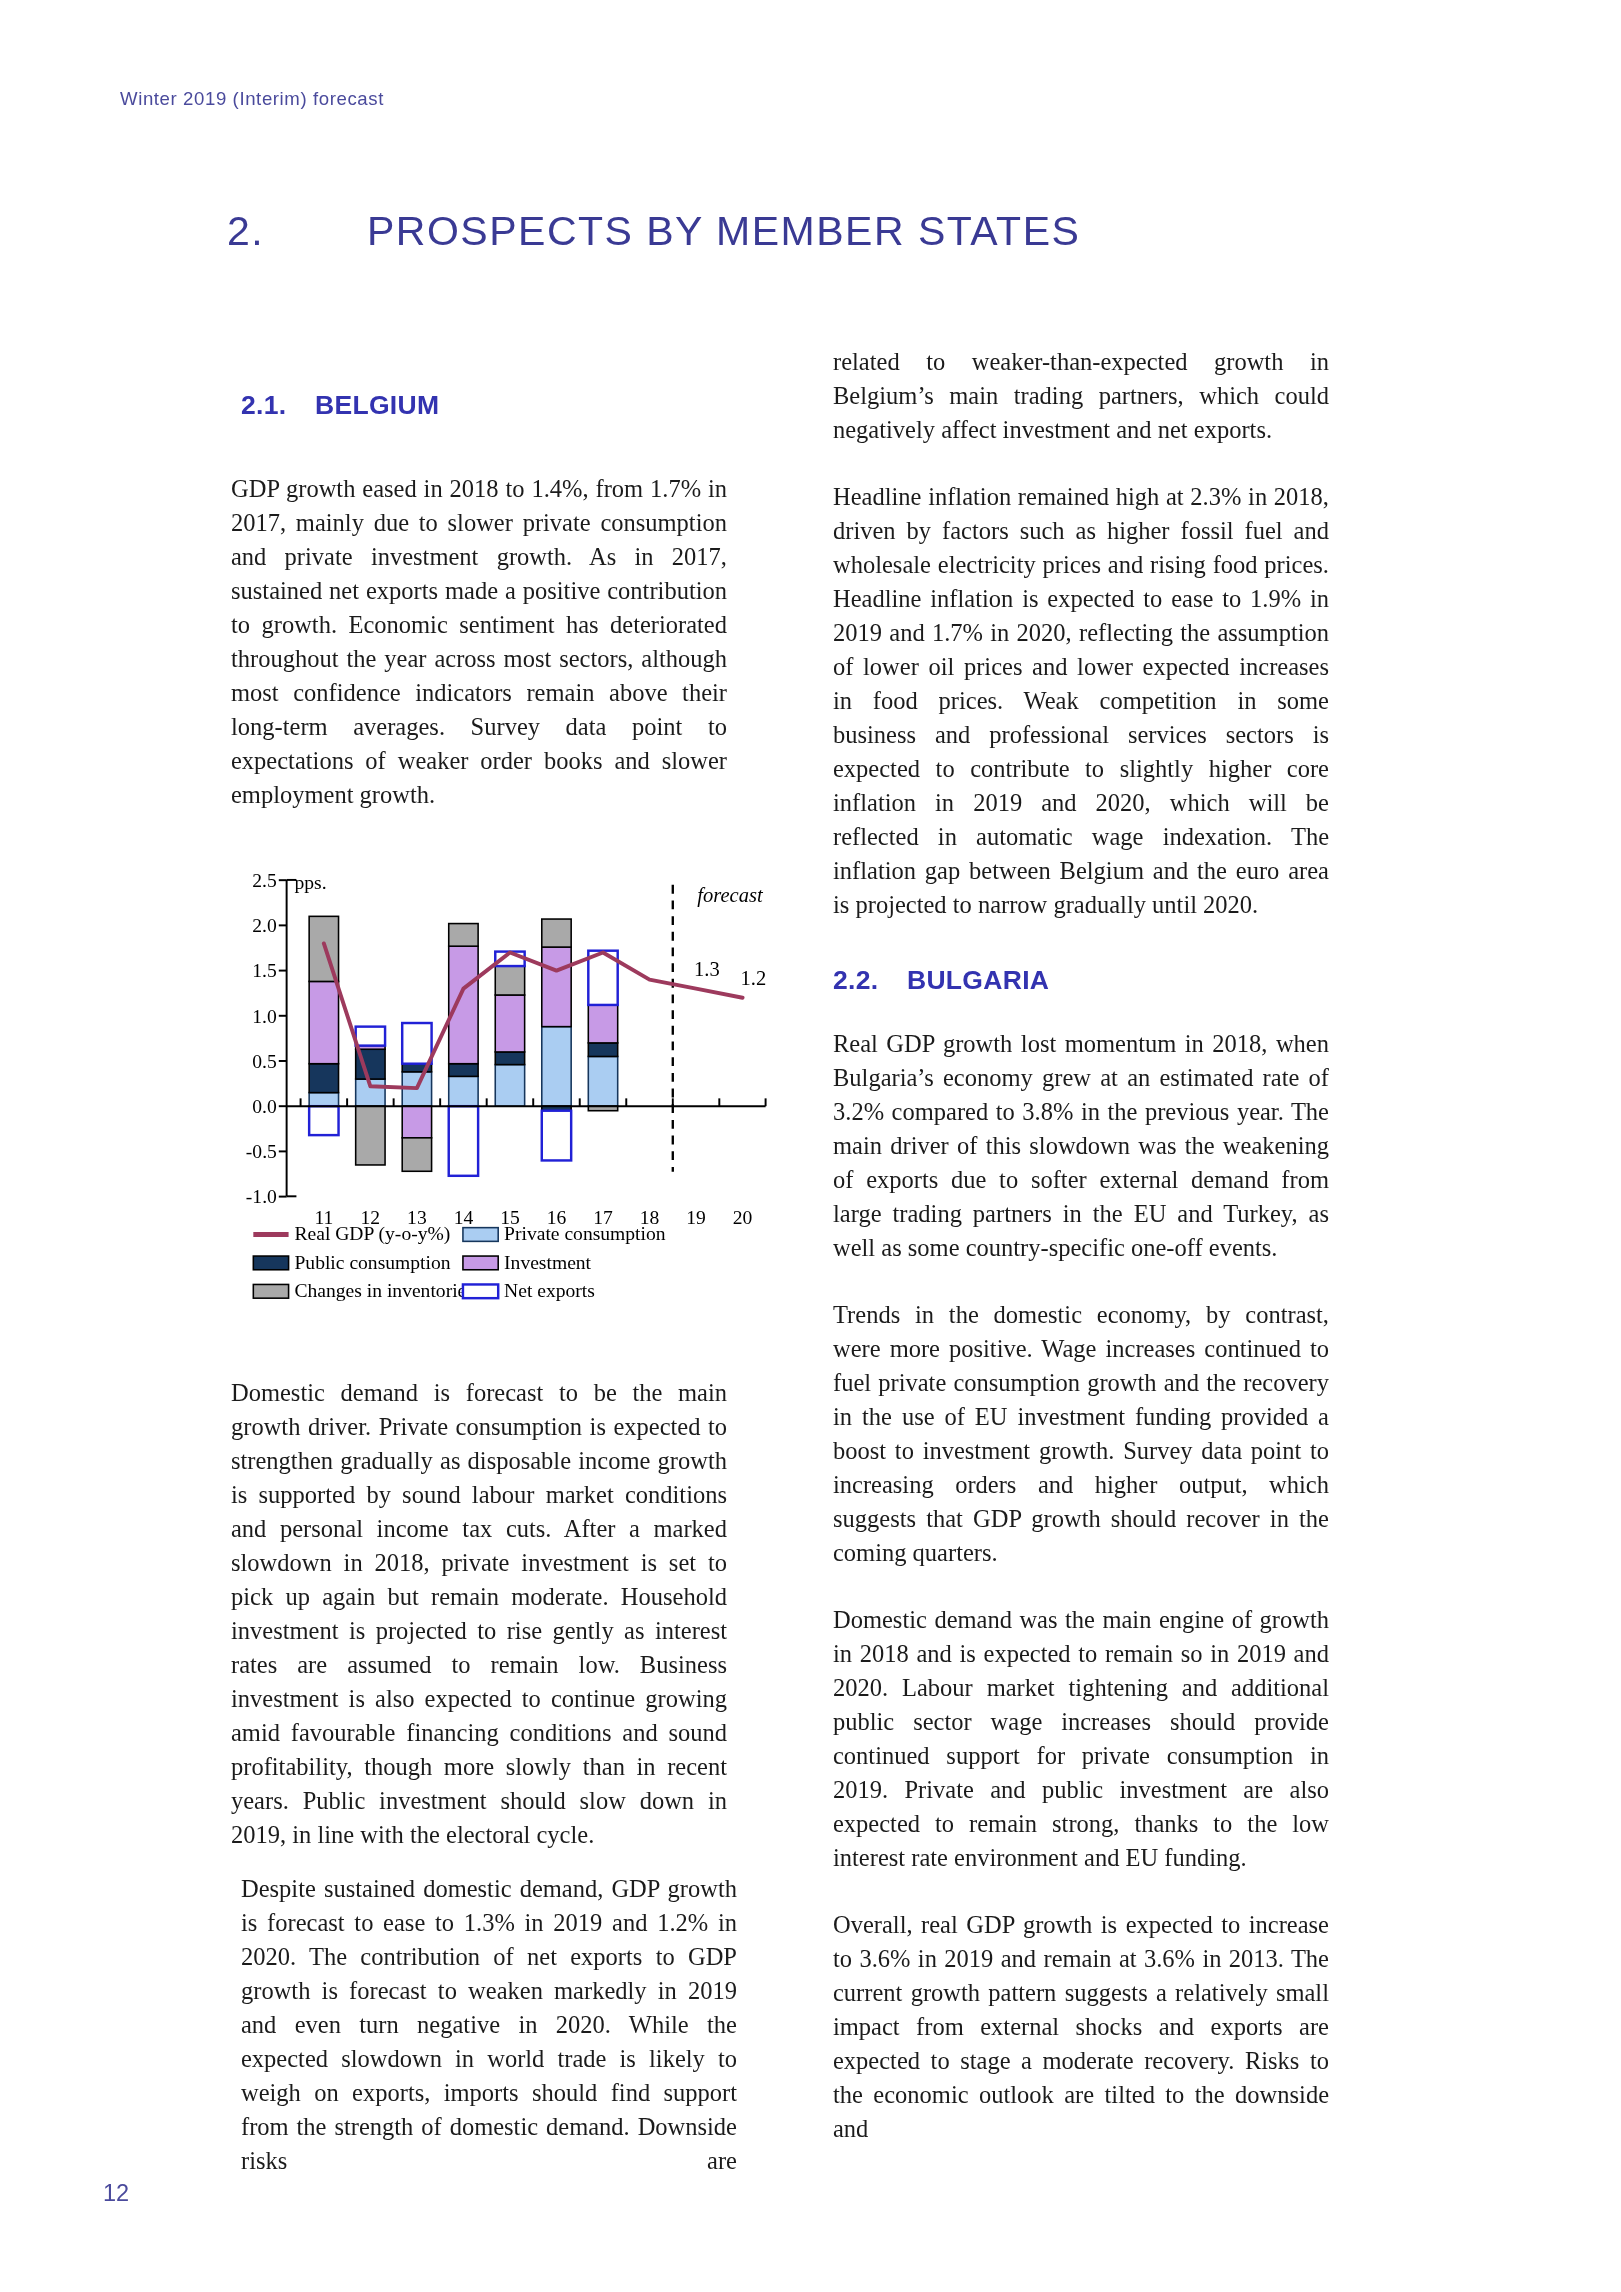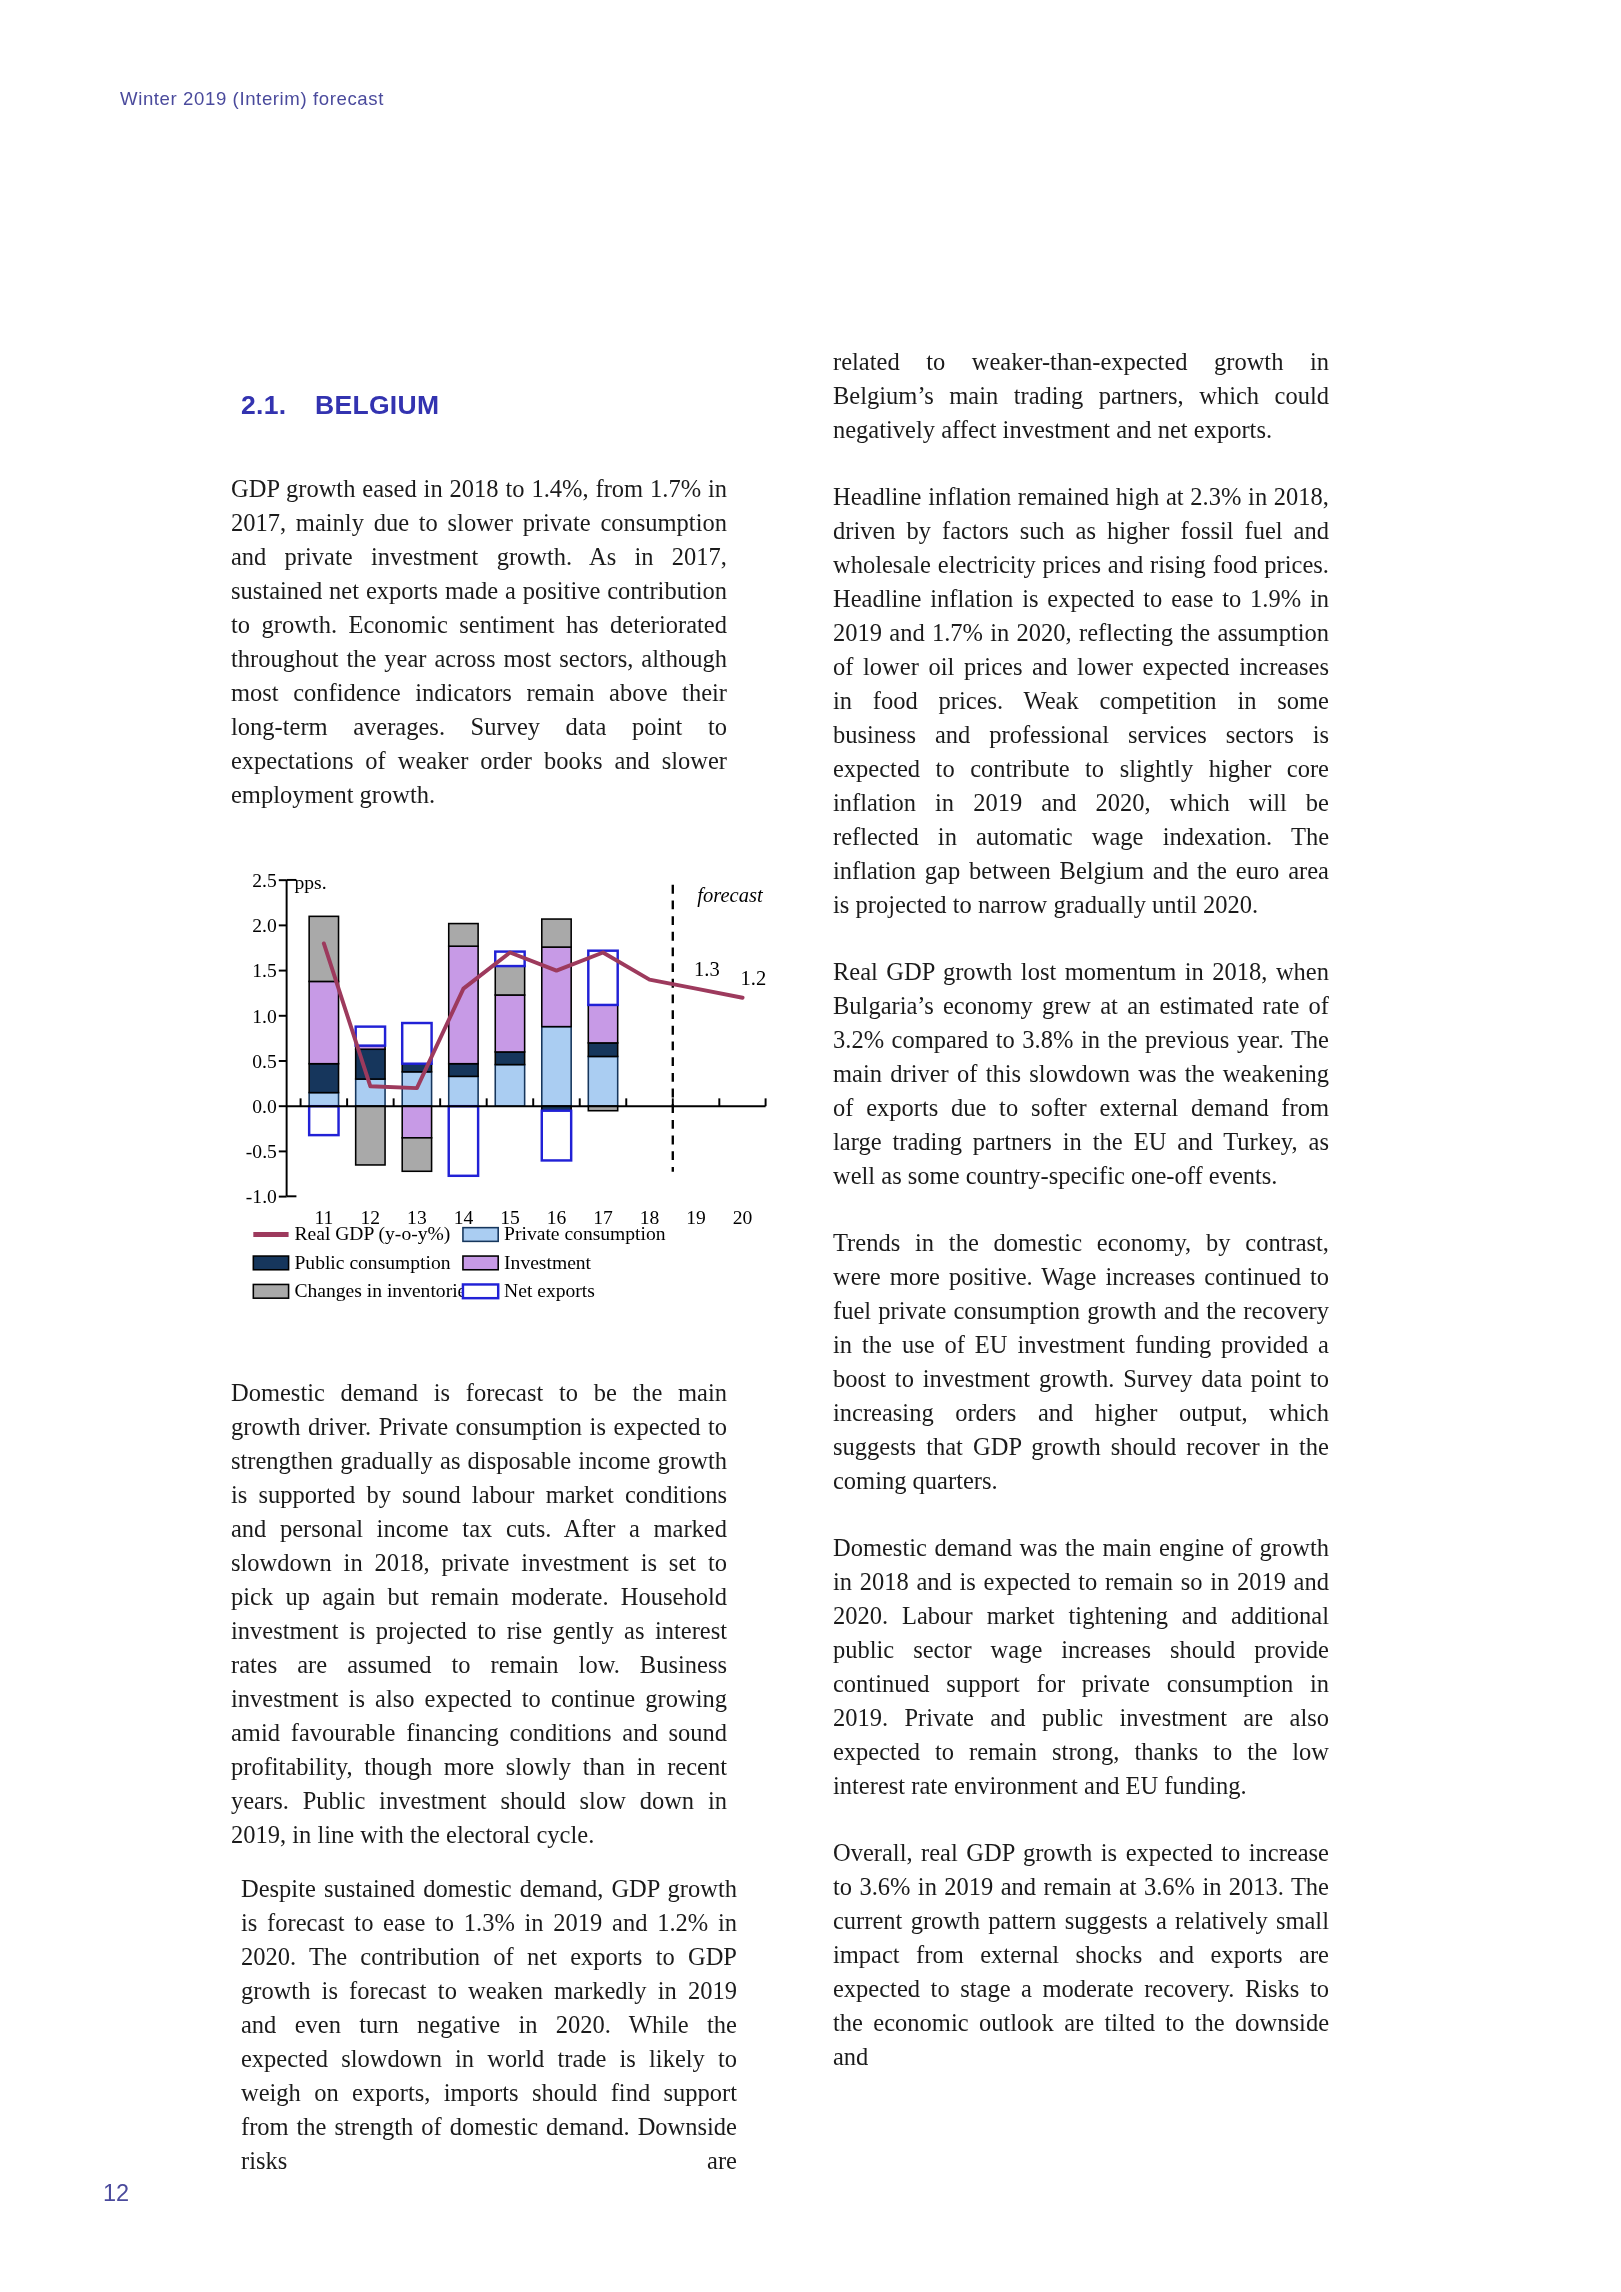--- a/index.html
+++ b/index.html
@@ -46,20 +46,23 @@
     color:var(--header-color,#4a4a9c);
   }
 </style>
 </head>
 <body>
 
 <div class="page">
 
   <div class="pheader">Winter 2019 (Interim) forecast</div>
 
+  <div class="doc-title">
+    <span class="num">2.</span><span>PROSPECTS BY MEMBER STATES</span>
+  </div>
 
   <div class="sec-heading" id="h-belgium">
     <span class="num">2.1.</span><span>BELGIUM</span>
   </div>
 
   <p class="para" id="p-b1">GDP growth eased in 2018 to 1.4%, from 1.7% in 2017, mainly due to slower private consumption and private investment growth. As in 2017, sustained net exports made a positive contribution to growth. Economic sentiment has deteriorated throughout the year across most sectors, although most confidence indicators remain above their long-term averages. Survey data point to expectations of weaker order books and slower employment growth.</p>
 
 
   <svg id="chart-svg" width="573" height="461" viewBox="225 878 585 470" xmlns="http://www.w3.org/2000/svg">
       <rect x="315" y="1114.155" width="30" height="13.844999999999999" fill="#aacdf2" stroke="#16365c" stroke-width="1.6"></rect>
@@ -157,20 +160,23 @@
       <rect x="472" y="1310" width="36" height="14" fill="#ffffff" stroke="#2121d6" stroke-width="2.5"></rect>
       <text x="514" y="1323" font-family="&quot;Liberation Serif&quot;,serif" font-size="20" fill="#000">Net exports</text>
     </svg>
 
   <p class="para" id="p-b2">Domestic demand is forecast to be the main growth driver. Private consumption is expected to strengthen gradually as disposable income growth is supported by sound labour market conditions and personal income tax cuts. After a marked slowdown in 2018, private investment is set to pick up again but remain moderate. Household investment is projected to rise gently as interest rates are assumed to remain low. Business investment is also expected to continue growing amid favourable financing conditions and sound profitability, though more slowly than in recent years. Public investment should slow down in 2019, in line with the electoral cycle.</p>
   <p class="para cont" id="p-b3">Despite sustained domestic demand, GDP growth is forecast to ease to 1.3% in 2019 and 1.2% in 2020. The contribution of net exports to GDP growth is forecast to weaken markedly in 2019 and even turn negative in 2020. While the expected slowdown in world trade is likely to weigh on exports, imports should find support from the strength of domestic demand. Downside risks are</p>
 
   <div class="rcol">
     <p class="para">related to weaker-than-expected growth in Belgium’s main trading partners, which could negatively affect investment and net exports.</p>
     <p class="para">Headline inflation remained high at 2.3% in 2018, driven by factors such as higher fossil fuel and wholesale electricity prices and rising food prices. Headline inflation is expected to ease to 1.9% in 2019 and 1.7% in 2020, reflecting the assumption of lower oil prices and lower expected increases in food prices. Weak competition in some business and professional services sectors is expected to contribute to slightly higher core inflation in 2019 and 2020, which will be reflected in automatic wage indexation. The inflation gap between Belgium and the euro area is projected to narrow gradually until 2020.</p>
+    <div class="sec-heading">
+      <span class="num">2.2.</span><span>BULGARIA</span>
+    </div>
     <p class="para">Real GDP growth lost momentum in 2018, when Bulgaria’s economy grew at an estimated rate of 3.2% compared to 3.8% in the previous year. The main driver of this slowdown was the weakening of exports due to softer external demand from large trading partners in the EU and Turkey, as well as some country-specific one-off events.</p>
     <p class="para">Trends in the domestic economy, by contrast, were more positive. Wage increases continued to fuel private consumption growth and the recovery in the use of EU investment funding provided a boost to investment growth. Survey data point to increasing orders and higher output, which suggests that GDP growth should recover in the coming quarters.</p>
     <p class="para">Domestic demand was the main engine of growth in 2018 and is expected to remain so in 2019 and 2020. Labour market tightening and additional public sector wage increases should provide continued support for private consumption in 2019. Private and public investment are also expected to remain strong, thanks to the low interest rate environment and EU funding.</p>
     <p class="para cont">Overall, real GDP growth is expected to increase to 3.6% in 2019 and remain at 3.6% in 2013. The current growth pattern suggests a relatively small impact from external shocks and exports are expected to stage a moderate recovery. Risks to the economic outlook are tilted to the downside and</p>
   </div>
 
   <div class="pagenum">12</div>
 
 </div>
 

